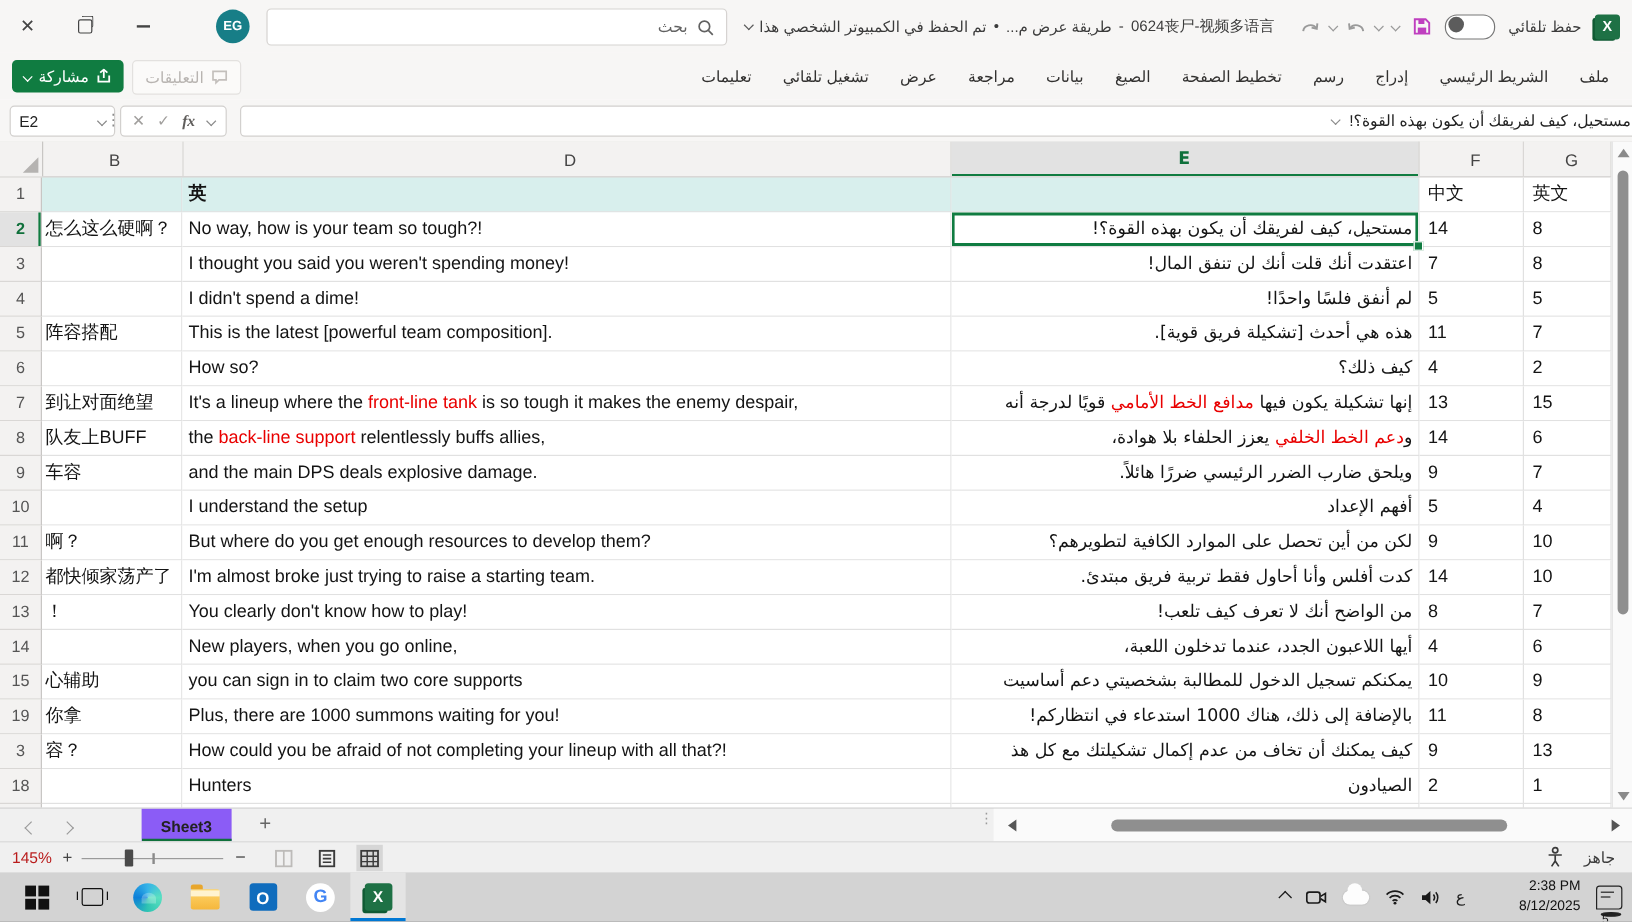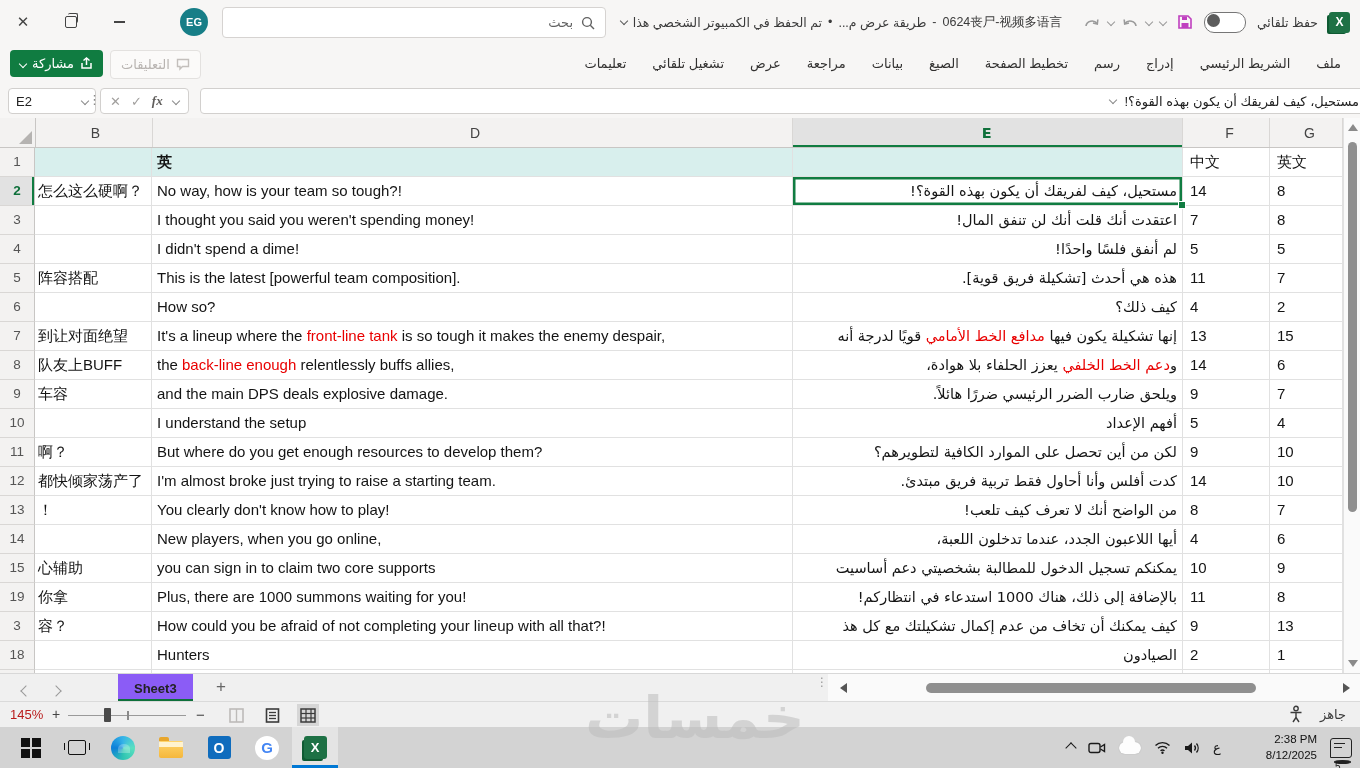--- a/index.html
+++ b/index.html
@@ -302,21 +302,21 @@
         <div class="rn">7</div>
         <div class="cell cb">到让对面绝望</div>
         <div class="cell cd"><span>It's a lineup where the </span><span class="red">front-line tank</span><span> is so tough it makes the enemy despair,</span></div>
         <div class="cell ce"><span>إنها تشكيلة يكون فيها </span><span class="red">مدافع الخط الأمامي</span><span> قويًا لدرجة أنه</span></div>
         <div class="cell cf">13</div>
         <div class="cell cg">15</div>
       </div>
       <div class="row">
         <div class="rn">8</div>
         <div class="cell cb">队友上BUFF</div>
-        <div class="cell cd"><span>the </span><span class="red">back-line enough</span><span> relentlessly buffs allies,</span></div>
+        <div class="cell cd"><span>the </span><span class="red">back-line support</span><span> relentlessly buffs allies,</span></div>
         <div class="cell ce"><span>و</span><span class="red">دعم الخط الخلفي</span><span> يعزز الحلفاء بلا هوادة،</span></div>
         <div class="cell cf">14</div>
         <div class="cell cg">6</div>
       </div>
       <div class="row">
         <div class="rn">9</div>
         <div class="cell cb">车容</div>
         <div class="cell cd">and the main DPS deals explosive damage.</div>
         <div class="cell ce">ويلحق ضارب الضرر الرئيسي ضررًا هائلاً.</div>
         <div class="cell cf">9</div>
@@ -459,21 +459,20 @@
     </div>
     <span class="accicon">
         <svg width="16" height="18" viewBox="0 0 16 18">
           <circle cx="8" cy="3.5" r="2.2" fill="none" stroke="#3b3b3b" stroke-width="1.4"></circle>
           <path d="M2.5 7.5h11M8 7.5v5M8 12.5l-3 4.5M8 12.5l3 4.5" fill="none" stroke="#3b3b3b" stroke-width="1.4"></path>
         </svg>
       </span>
     <span class="readylbl">جاهز</span>
   </div>
 
-  <div class="watermark">خمسات</div>
 
   <div class="taskbar">
     <div class="tapp" style="left:8px">
         <div class="winlogo">
           <div></div>
           <div></div>
           <div></div>
           <div></div>
         </div>
       </div>

